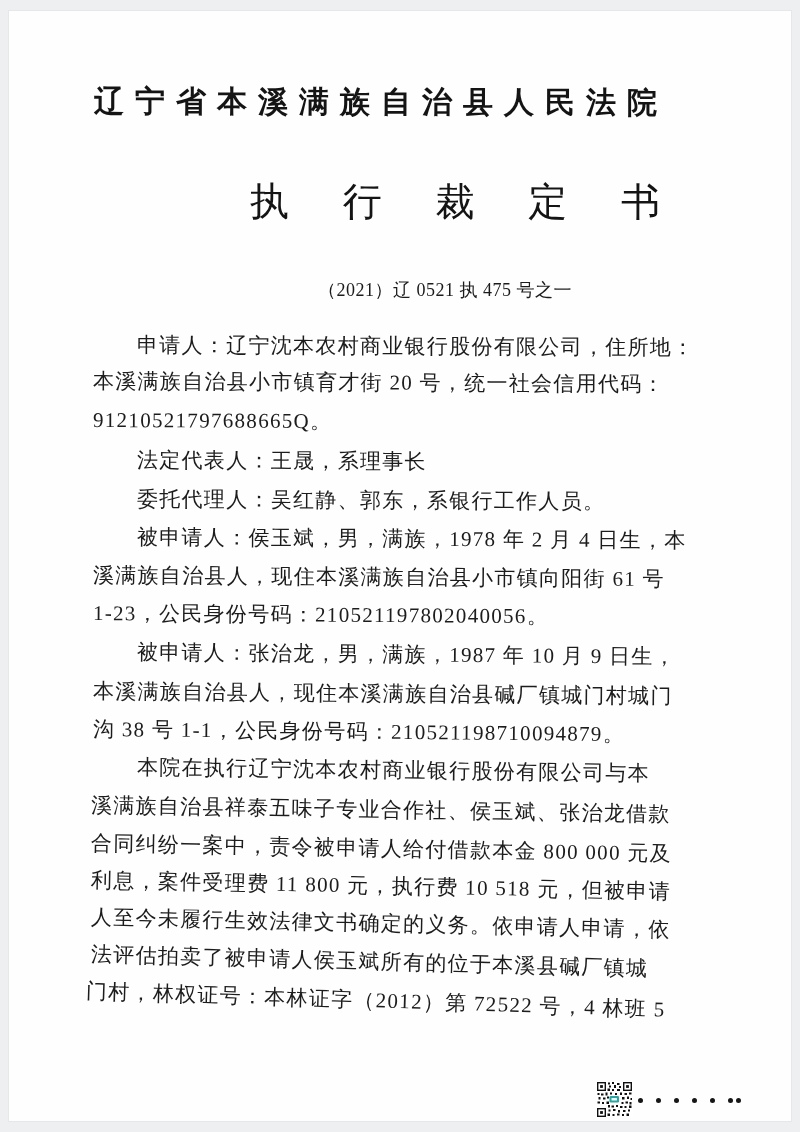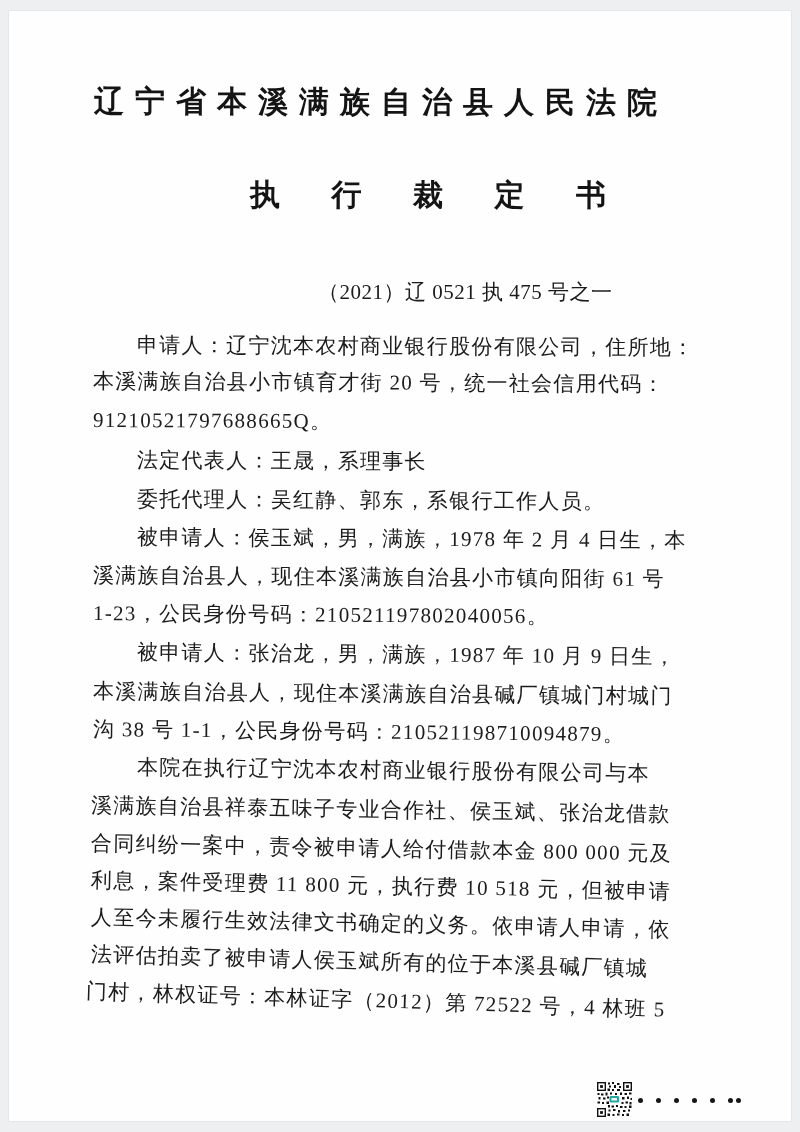--- a/index.html
+++ b/index.html
@@ -12,26 +12,26 @@
     position:absolute;left:8px;top:10px;width:784px;height:1112px;
     background:#fefefe;border:1px solid #e6e7e9;box-sizing:border-box;
   }
   .court-title{
     position:absolute;left:94px;top:82px;
     font-size:30px;font-weight:700;letter-spacing:11px;
     color:#141414;white-space:nowrap;transform:rotate(.15deg);
   }
   .doc-title{
     position:absolute;left:250px;top:175px;
-    font-size:30px;font-weight:700;letter-spacing:22px;
+    font-size:39px;font-weight:400;letter-spacing:22px;
     color:#141414;white-space:nowrap;transform:rotate(.1deg);
   }
   .case-no{
     position:absolute;left:318px;top:278px;
-    font-size:21px;letter-spacing:.5px;color:#1b1b1b;white-space:nowrap;
+    font-size:18px;letter-spacing:.5px;color:#1b1b1b;white-space:nowrap;
   }
   .l{
     position:absolute;white-space:nowrap;
     font-size:21px;letter-spacing:1.3px;line-height:26px;
     color:#1c1c1c;transform-origin:0 50%;
   }
   .qr{
     position:absolute;left:596px;top:1081px;width:37px;height:37px;
   }
   .dots{

